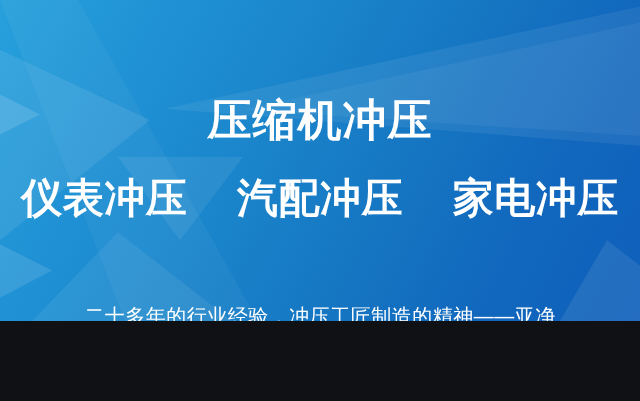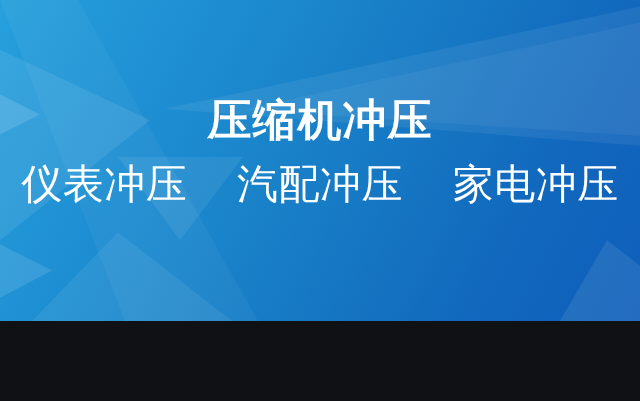--- a/index.html
+++ b/index.html
@@ -40,24 +40,24 @@
     white-space: nowrap;
   }
   .title-main {
     top: 94px;
     font-size: 44px;
     line-height: 52px;
     font-weight: 700;
     letter-spacing: 1px;
   }
   .title-sub {
-    top: 159px;
+    top: 173px;
     font-size: 41px;
     line-height: 50px;
-    font-weight: 400;
+    font-weight: 700;
     letter-spacing: 0.5px;
   }
   .title-sub .gap {
     display: inline-block;
     width: 26px;
   }
   .tagline {
     top: 302px;
     font-size: 20px;
     line-height: 28px;
@@ -94,15 +94,16 @@
     <div class="title-line title-main">压缩机冲压</div>
 
     <div class="title-line title-sub">
       <span>仪表冲压</span>
       <span class="gap"></span>
       <span>汽配冲压</span>
       <span class="gap"></span>
       <span>家电冲压</span>
     </div>
 
+    <div class="title-line tagline">二十多年的行业经验，冲压工匠制造的精神——亚净</div>
 
   </div>
 </div>
 
 </body></html>

